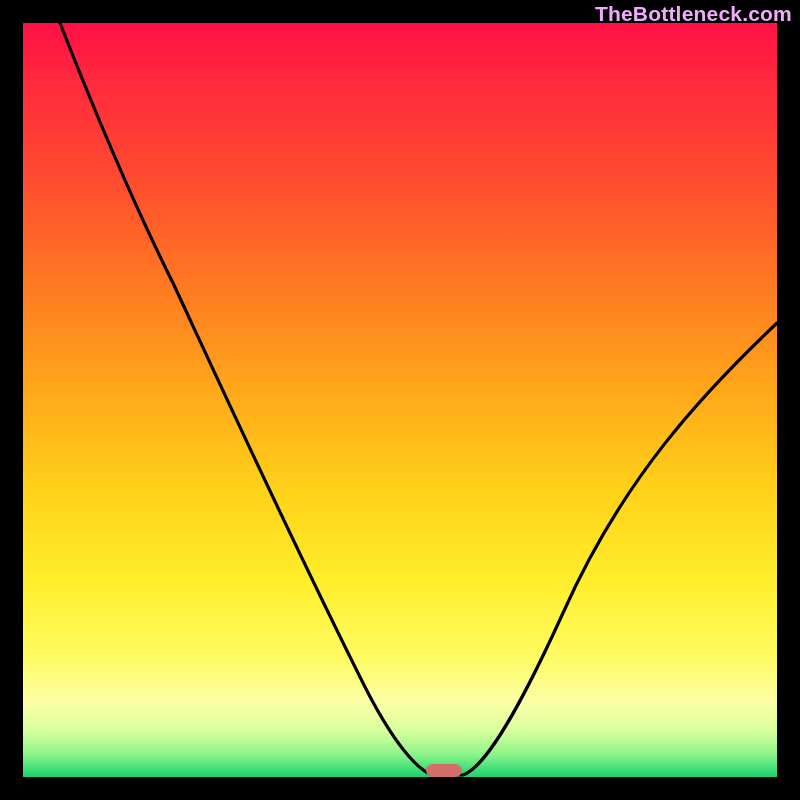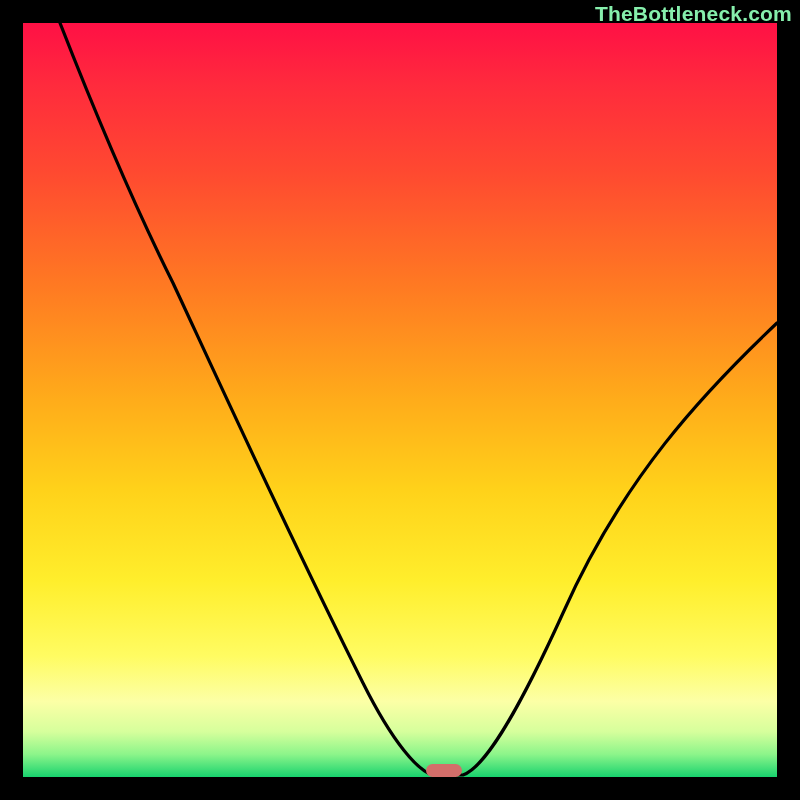--- a/index.html
+++ b/index.html
@@ -58,21 +58,21 @@
     width: 36px;
     height: 13px;
     border-radius: 7px;
     background: #d36e6a;
   }
   .watermark {
     position: absolute;
     top: 2px;
     right: 8px;
     font: 600 21px Arial, Helvetica, sans-serif;
-    color: #86efac;
+    color: #f0abfc;
     letter-spacing: 0.2px;
     user-select: none;
   }
 </style>
 </head>
 <body>
 
 <div class="chart-wrap">
 
   <div class="plot-area">

